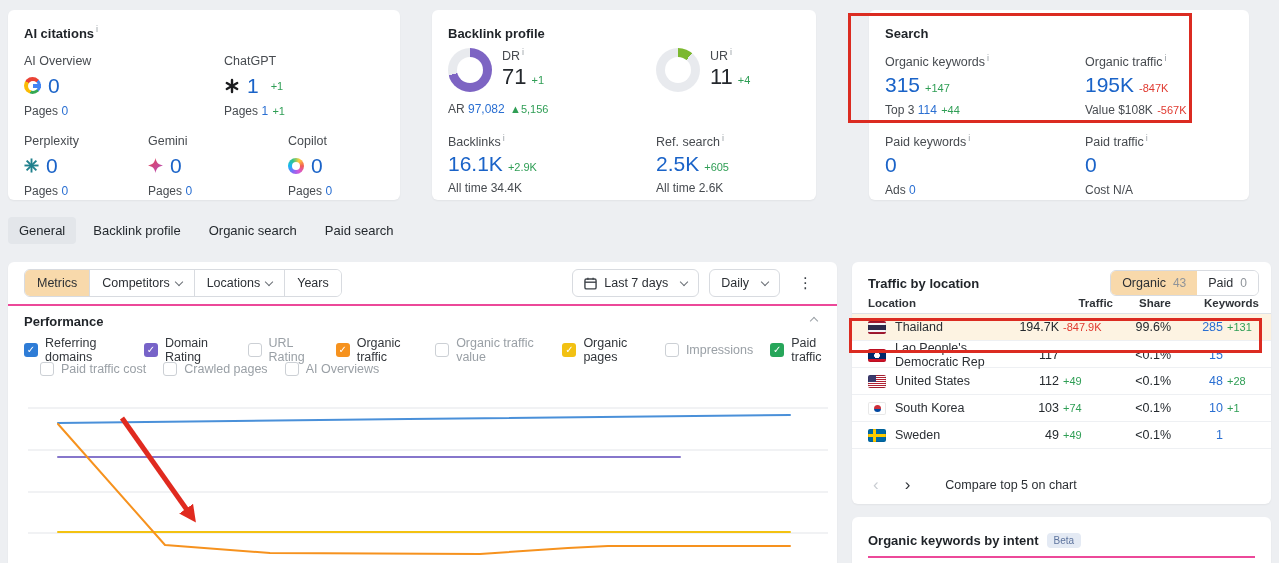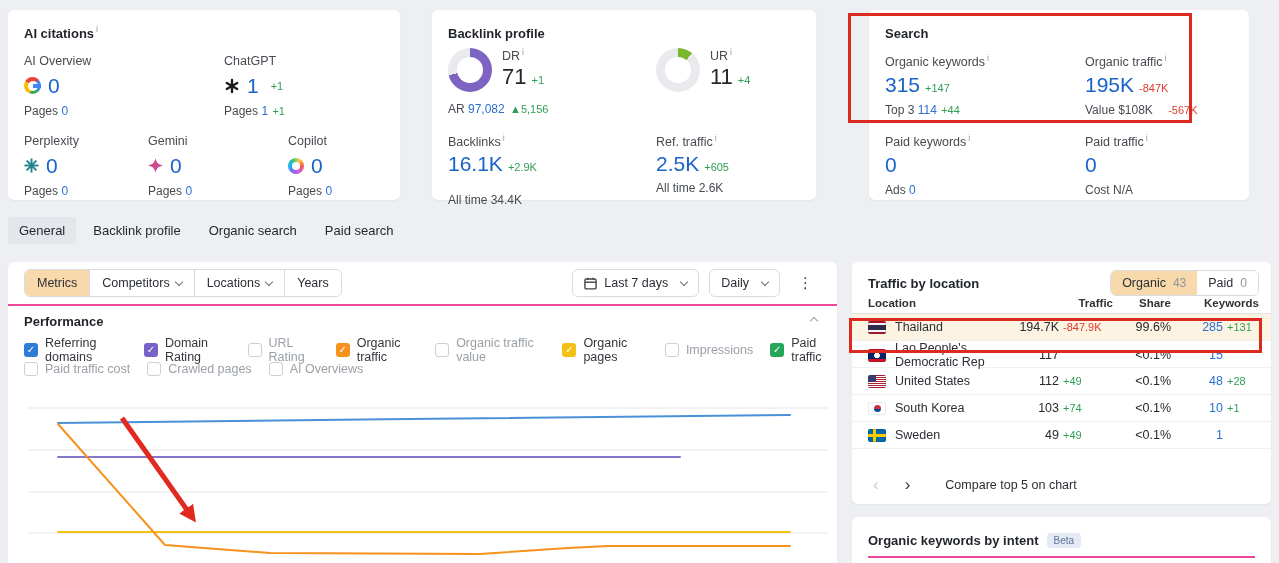--- a/index.html
+++ b/index.html
@@ -178,43 +178,43 @@
       <div class="donut" style="background: conic-gradient(rgb(124, 184, 47) 0deg, rgb(124, 184, 47) 11%, rgb(232, 234, 238) 11%, rgb(232, 234, 238) 100%);"></div>
       <div>
         <div class="lbl"><span>UR</span><span class="imark">i</span></div>
         <div style="margin-top:1px"><span style="font-size:22px;color:#24282d">11</span><span class="delta pos">+4</span></div>
       </div>
     </div>
 
     <div style="position:absolute;left:16px;top:124px">
       <div class="lbl"><span>Backlinks</span><span class="imark">i</span></div>
       <div style="margin-top:3px"><span class="bignum">16.1K</span><span class="delta pos">+2.9K</span></div>
-      <div class="subrow" style="margin-top:18px"><span>All time</span> <span>34.4K</span></div>
+      <div class="subrow" style="margin-top:6px"><span>All time</span> <span>34.4K</span></div>
     </div>
 
     <div style="position:absolute;left:224px;top:124px">
-      <div class="lbl"><span>Ref. traffic</span><span class="imark">i</span></div>
+      <div class="lbl"><span>Ref. search</span><span class="imark">i</span></div>
       <div style="margin-top:3px"><span class="bignum">2.5K</span><span class="delta pos">+605</span></div>
       <div class="subrow" style="margin-top:6px"><span>All time</span> <span>2.6K</span></div>
     </div>
   </div>
 
   <div class="card" style="left:869px;top:10px;width:380px;height:190px">
     <div style="position:absolute;left:16px;top:14px"><span class="card-title">Search</span></div>
 
     <div style="position:absolute;left:16px;top:44px">
       <div class="lbl"><span>Organic keywords</span><span class="imark">i</span></div>
       <div style="margin-top:4px"><span class="bignum">315</span><span class="delta pos">+147</span></div>
       <div class="subrow" style="margin-top:7px"><span>Top 3</span> <span class="blue">114</span> <span class="delta pos" style="margin-left:1px">+44</span></div>
     </div>
 
     <div style="position:absolute;left:216px;top:44px">
       <div class="lbl"><span>Organic traffic</span><span class="imark">i</span></div>
       <div style="margin-top:4px"><span class="bignum">195K</span><span class="delta neg">-847K</span></div>
-      <div class="subrow" style="margin-top:7px"><span>Value</span> <span>$108K</span> <span class="delta neg" style="margin-left:12px">-567K</span></div>
+      <div class="subrow" style="margin-top:7px"><span>Value</span> <span>$108K</span> <span class="delta neg" style="margin-left:1px">-567K</span></div>
     </div>
 
     <div style="position:absolute;left:16px;top:124px">
       <div class="lbl"><span>Paid keywords</span><span class="imark">i</span></div>
       <div style="margin-top:4px"><span class="bignum">0</span></div>
       <div class="subrow" style="margin-top:7px"><span>Ads</span> <span class="blue">0</span></div>
     </div>
 
     <div style="position:absolute;left:216px;top:124px">
       <div class="lbl"><span>Paid traffic</span><span class="imark">i</span></div>
@@ -299,21 +299,21 @@
         </label>
       <label class="metric">
           <span class="cb"></span>
           <span class="mlabel muted">Impressions</span>
         </label>
       <label class="metric">
           <span class="cb on" style="background: rgb(39, 166, 90);">✓</span>
           <span class="mlabel">Paid traffic</span>
         </label>
     </div>
-    <div style="position:absolute;left:16px;top:100px;display:flex;gap:17px;">
+    <div style="position:absolute;left:32px;top:100px;display:flex;gap:17px;">
       <label class="metric">
           <span class="cb"></span>
           <span class="mlabel muted">Paid traffic cost</span>
         </label>
       <label class="metric">
           <span class="cb"></span>
           <span class="mlabel muted">Crawled pages</span>
         </label>
       <label class="metric">
           <span class="cb"></span>

